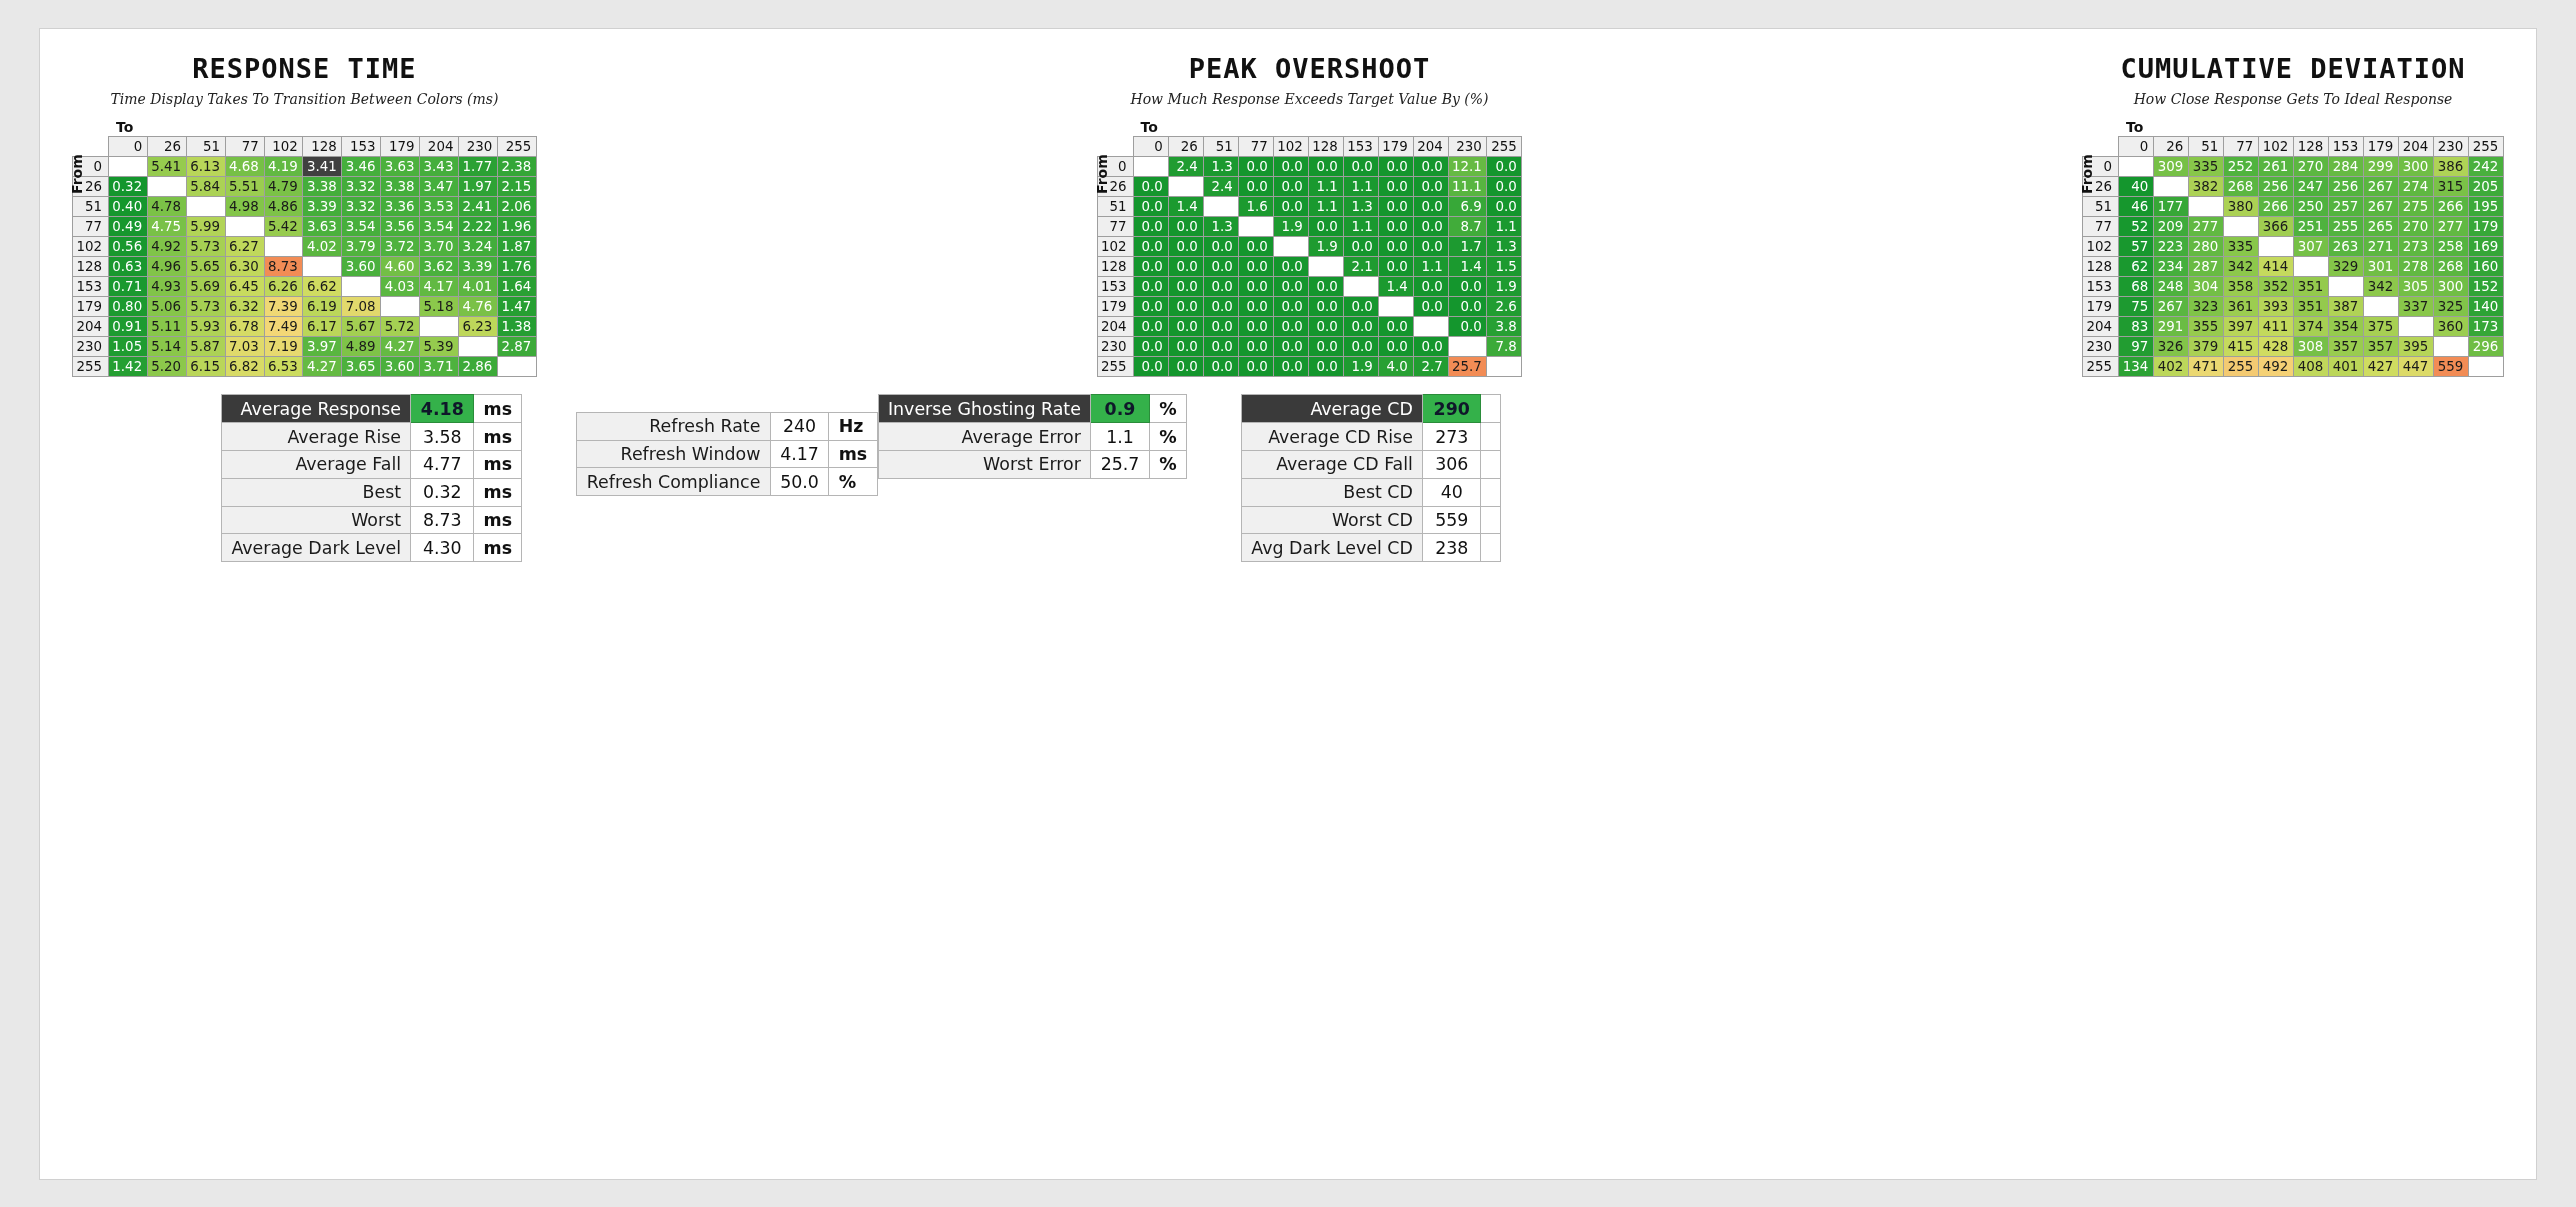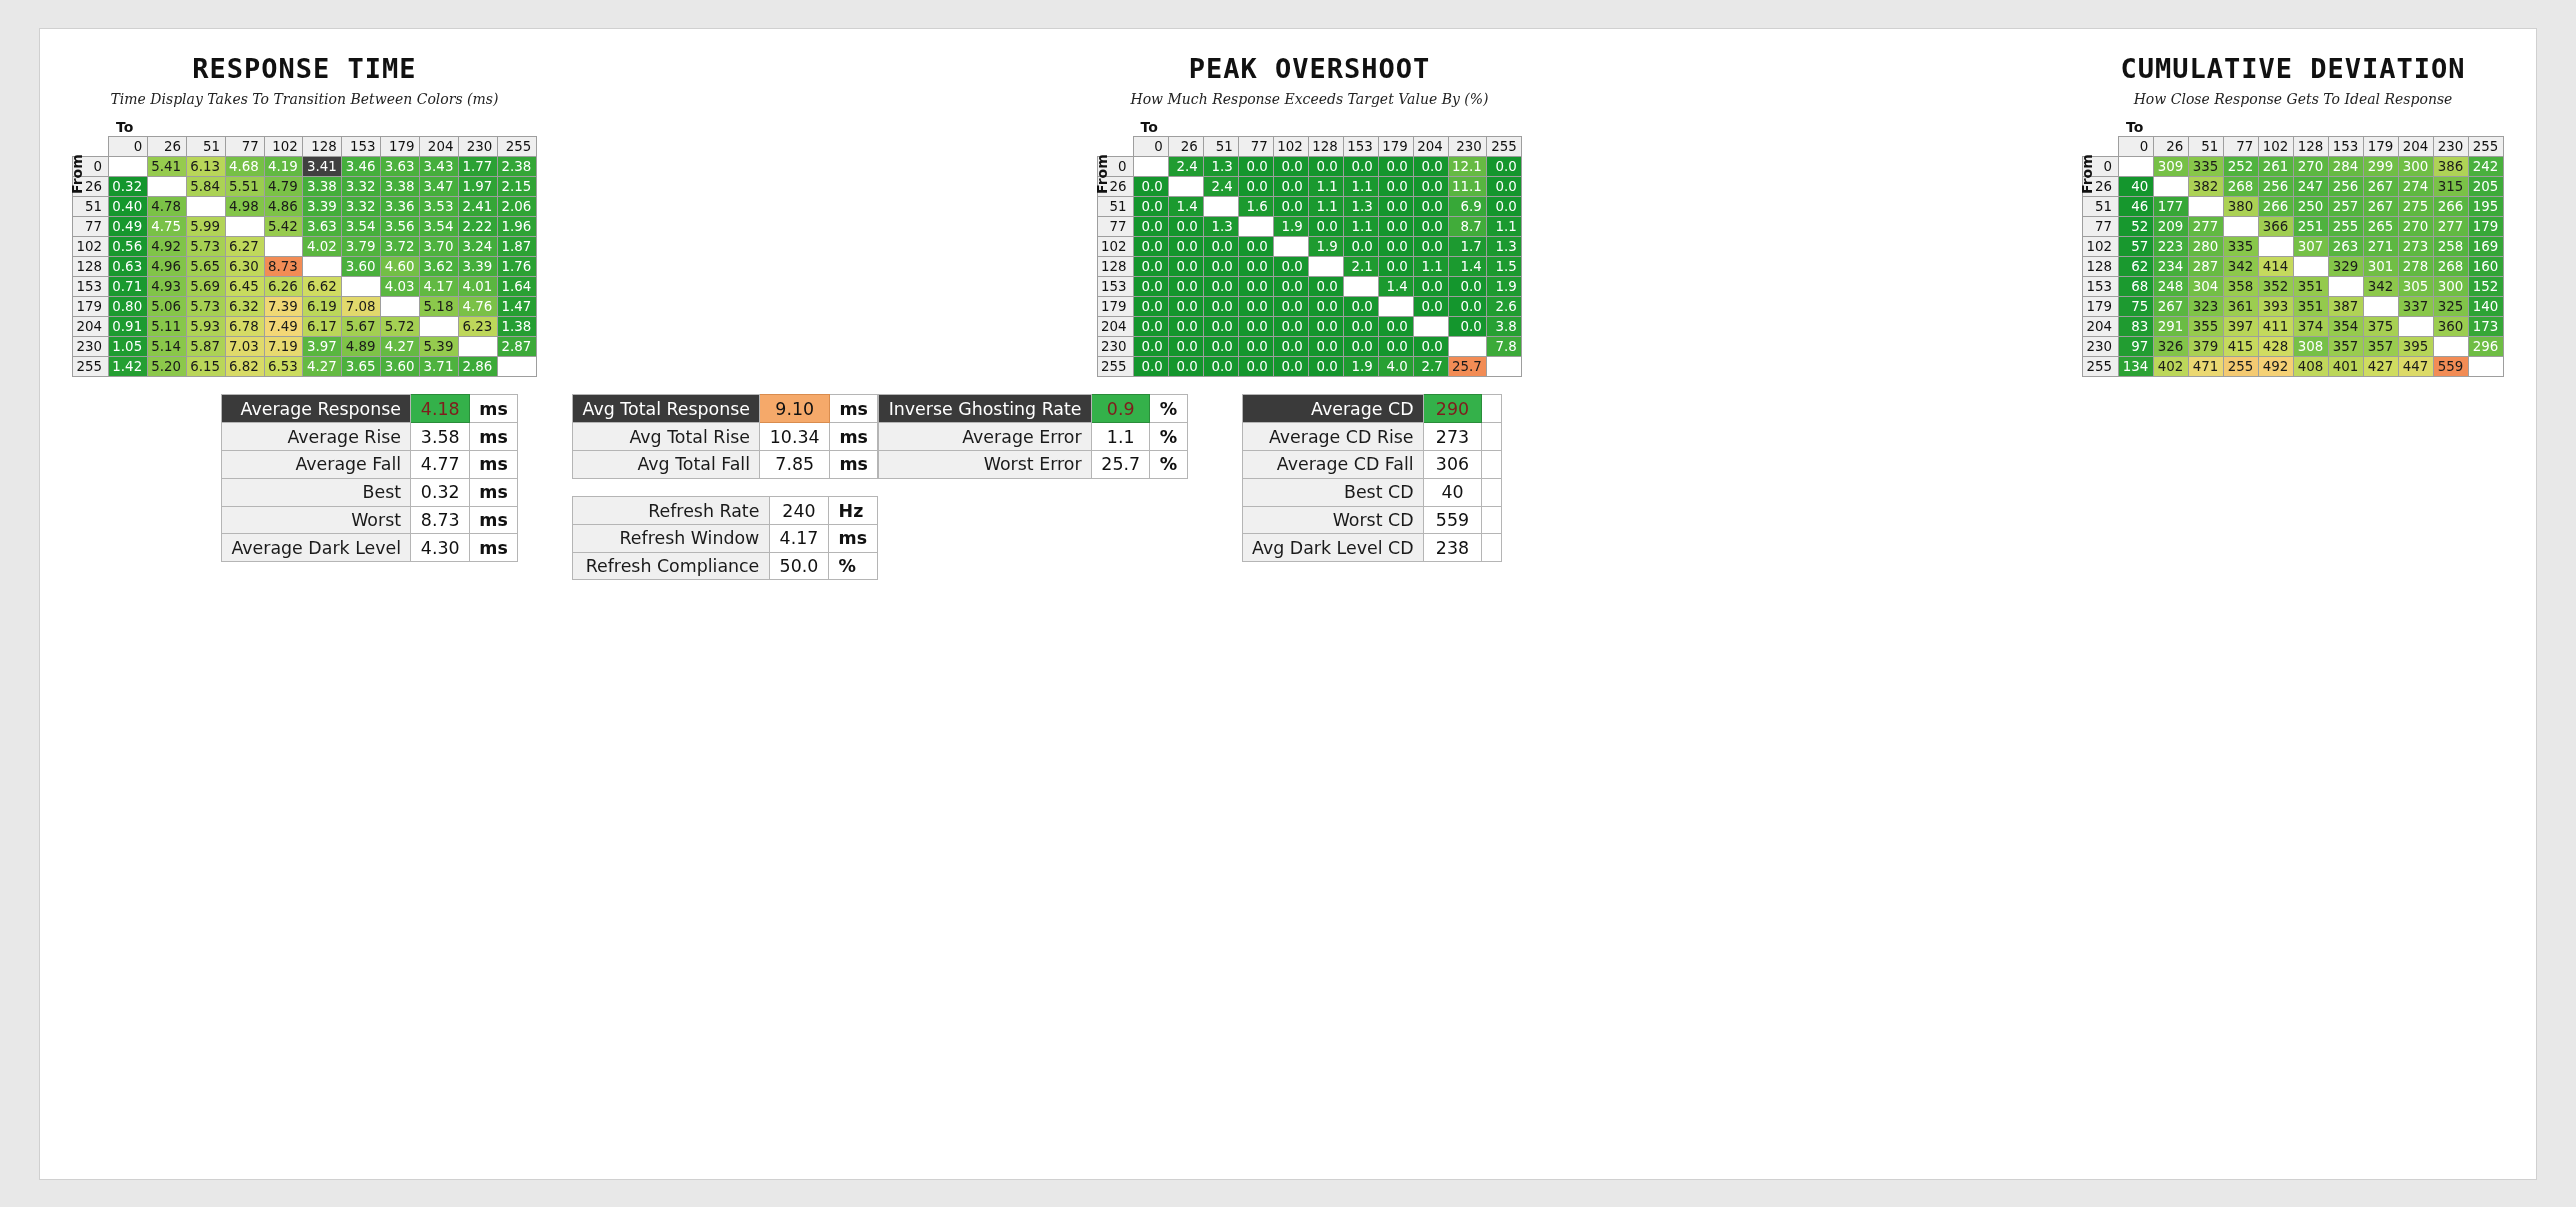--- a/index.html
+++ b/index.html
@@ -25,21 +25,21 @@
   .mx-rt td.cell{color:#fff;}
   .dark-text{color:#1a1a1a !important;}
 
   .stats-row{display:flex;gap:0;padding:17.4px 0 0 0;box-sizing:border-box;}
   .stat-block{display:flex;flex-direction:column;}
   table.stats{border-collapse:collapse;font-family:"DejaVu Sans",sans-serif;font-size:17.4px;padding-left:43px;}
   table.stats td{border:0.7px solid #b5b5b5;padding:3.4px 9.4px;height:27px;box-sizing:border-box;}
   td.lbl{background:#f0f0f0;text-align:right;color:#1a1a1a;white-space:nowrap;}
   td.lbl.hdr{background:#3a3a3a;color:#ffffff;}
   td.val{text-align:center;background:#ffffff;min-width:58px;color:#111;}
-  td.val.hl-green{background:#34b14a;color:#7f1d1d;border-color:#2a8c3a;}
+  td.val.hl-green{background:#34b14a;color:#0f172a;border-color:#2a8c3a;font-weight:bold;}
   td.val.hl-orange{background:#f5a96a;color:#111;border-color:#d98c4e;}
   td.val.plain{border:none;background:transparent;text-align:left;min-width:0;padding-left:6.7px;}
   td.unit{border:none;background:transparent;text-align:left;padding-left:6.7px;color:#111;font-weight:bold;white-space:nowrap;}
   .spacer{height:17.4px;}
 </style>
 </head>
 <body>
 
 <div class="page">
   <div class="sheet">
@@ -620,39 +620,20 @@
               </tr>
               <tr>
                 <td class="lbl">Average Dark Level</td>
                 <td class="val">4.30</td>
                 <td class="unit">ms</td>
               </tr>
             </tbody>
           </table>
       </div>
       <div class="stat-block" style="margin-left:54px;">
-        <table class="stats" id="st1">
-            <tbody>
-              <tr>
-                <td class="lbl hdr">Avg Total Response</td>
-                <td class="val hl-orange">9.10</td>
-                <td class="unit">ms</td>
-              </tr>
-              <tr>
-                <td class="lbl">Avg Total Rise</td>
-                <td class="val">10.34</td>
-                <td class="unit">ms</td>
-              </tr>
-              <tr>
-                <td class="lbl">Avg Total Fall</td>
-                <td class="val">7.85</td>
-                <td class="unit">ms</td>
-              </tr>
-            </tbody>
-          </table>
         <div class="spacer"></div>
         <table class="stats" id="st2">
             <tbody>
               <tr>
                 <td class="lbl">Refresh Rate</td>
                 <td class="val">240</td>
                 <td class="unit">Hz</td>
               </tr>
               <tr>
                 <td class="lbl">Refresh Window</td>

